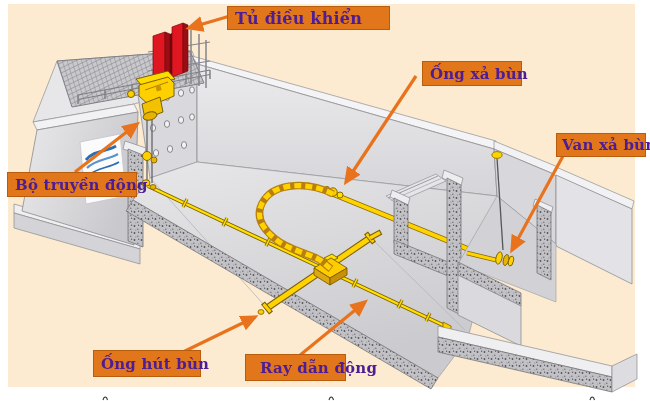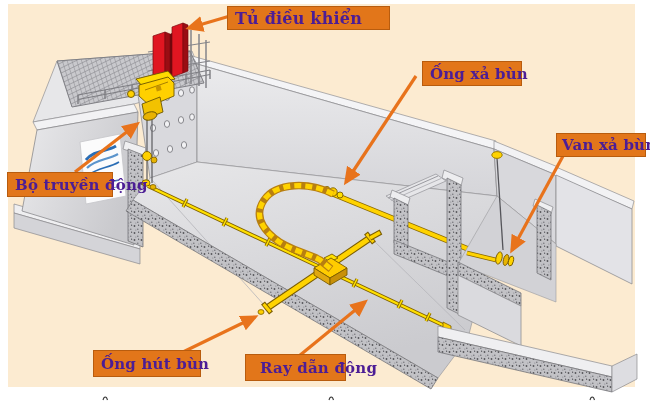--- a/index.html
+++ b/index.html
@@ -6,21 +6,21 @@
   .stage{position:relative;width:650px;height:401px;background:#ffffff;overflow:hidden;
          font-family:"Liberation Sans",sans-serif;}
   .stage svg{position:absolute;left:0;top:0;}
   .callout{position:absolute;background:#E2761A;border:1px solid #b85c0e;color:#4c1d95;
            font-family:"DejaVu Serif","Liberation Serif",serif;font-weight:bold;font-size:15px;
            display:flex;align-items:center;box-sizing:border-box;padding-left:7px;
            letter-spacing:.2px;white-space:nowrap;z-index:5;}
   #co-cabinet{left:227px;top:6px;width:163px;height:24px;font-size:16px;}
   #co-dpipe{left:422px;top:53px;width:100px;height:25px;margin-top:8px;}
   #co-valve{left:556px;top:133px;width:90px;height:24px;padding-left:5px;}
-  #co-drive{left:7px;top:172px;width:106px;height:25px;}
+  #co-drive{left:7px;top:172px;width:130px;height:25px;}
   #co-spipe{left:93px;top:350px;width:108px;height:27px;}
   #co-rail{left:245px;top:354px;width:101px;height:27px;padding-left:14px;}
 </style>
 </head>
 <body>
 
 <div class="stage">
 <svg width="650" height="401" viewBox="0 0 650 401">
   <defs>
     <linearGradient id="gWallL" x1="0" y1="0" x2="1" y2="0.4">

